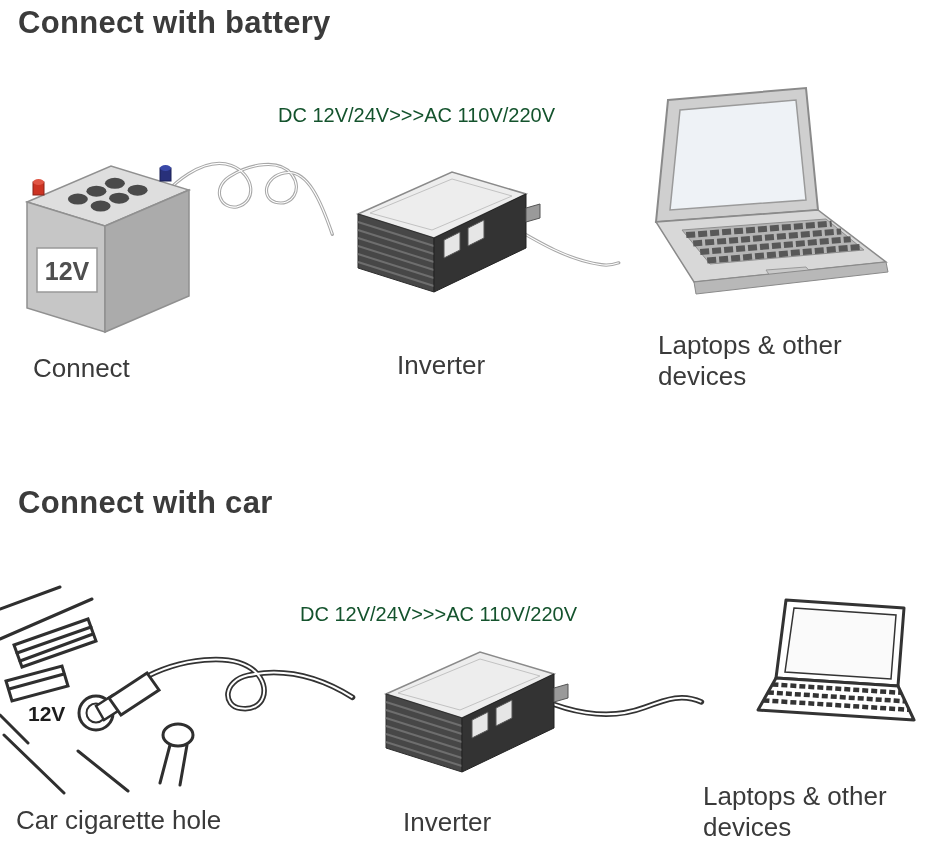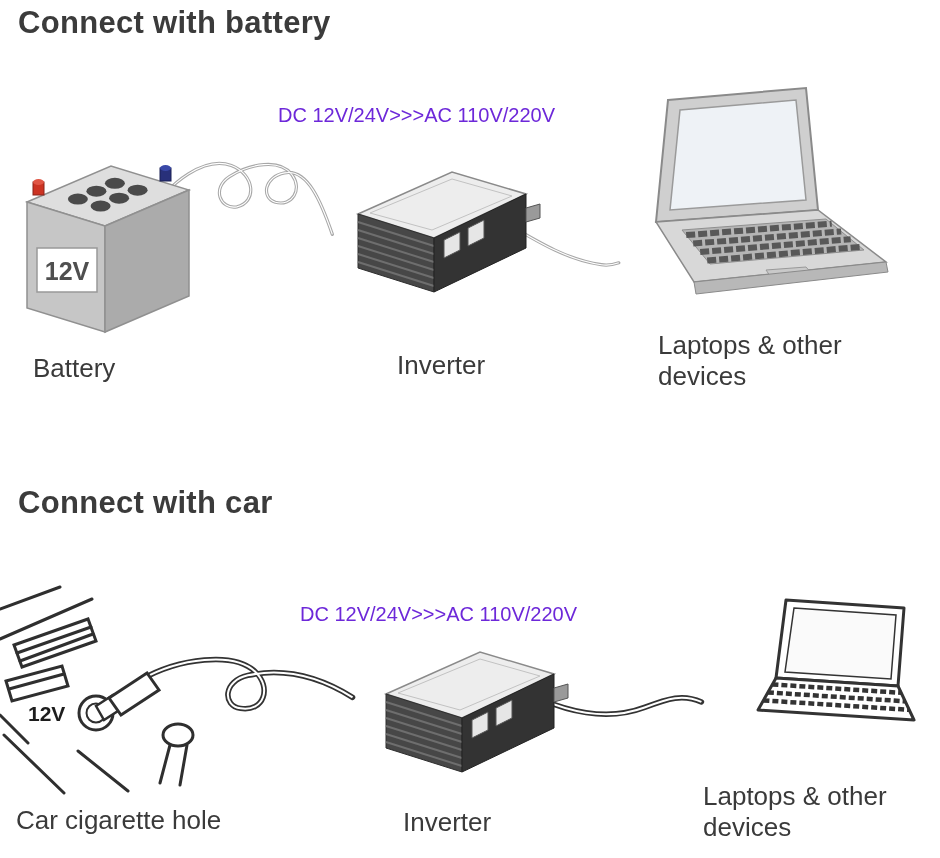--- a/index.html
+++ b/index.html
@@ -10,21 +10,21 @@
   }
   .section { position:absolute; left:0; width:863px; }
   #section-battery { top:0; height:455px; }
   #section-car { top:455px; height:403px; }
 
   .section-title {
     position:absolute; font-size:31px; font-weight:bold; color:#3b3b3b;
     letter-spacing:0.3px; white-space:nowrap;
   }
   .conversion-label {
-    position:absolute; font-size:20px; color:#6d28d9; white-space:nowrap;
+    position:absolute; font-size:20px; color:#14532d; white-space:nowrap;
   }
   .item-label {
     position:absolute; font-size:26px; color:#3a3a3a; line-height:1.18;
   }
   .illustration { position:absolute; }
   .illustration svg { display:block; width:100%; height:100%; }
   .cable-layer { position:absolute; left:0; top:0; width:100%; height:100%; pointer-events:none; }
 
   #title-battery   { left:18px;  top:5px; }
   #conv-battery    { left:278px; top:104px; }
@@ -124,21 +124,21 @@
         <line x1="38.2" y1="153.1" x2="183.7" y2="141.7"></line>
         <line x1="45.2" y1="161.6" x2="193.2" y2="149.4"></line>
         <line x1="52.2" y1="170.1" x2="202.7" y2="157.2"></line>
         <line x1="59.2" y1="178.6" x2="212.2" y2="164.9"></line>
       </g>
       <polygon points="118,188 158,185 166,194 125,198" fill="#c9c9c9" stroke="#999999"></polygon>
       <polygon points="46,200 238,180 240,190 48,212" fill="#b8b8b8" stroke="#8a8a8a"></polygon>
     </svg>
   </div>
 
-  <div class="item-label" id="label-battery">Battery</div>
+  <div class="item-label" id="label-battery">Connect</div>
   <div class="item-label" id="label-inverter-1">Inverter</div>
   <div class="item-label" id="label-devices-1">Laptops &amp; other devices</div>
 </div>
 
 <div class="section" id="section-car">
 
   <h1 class="section-title" id="title-car">Connect with car</h1>
 
   <div class="conversion-label" id="conv-car">DC 12V/24V&gt;&gt;&gt;AC 110V/220V</div>
 

